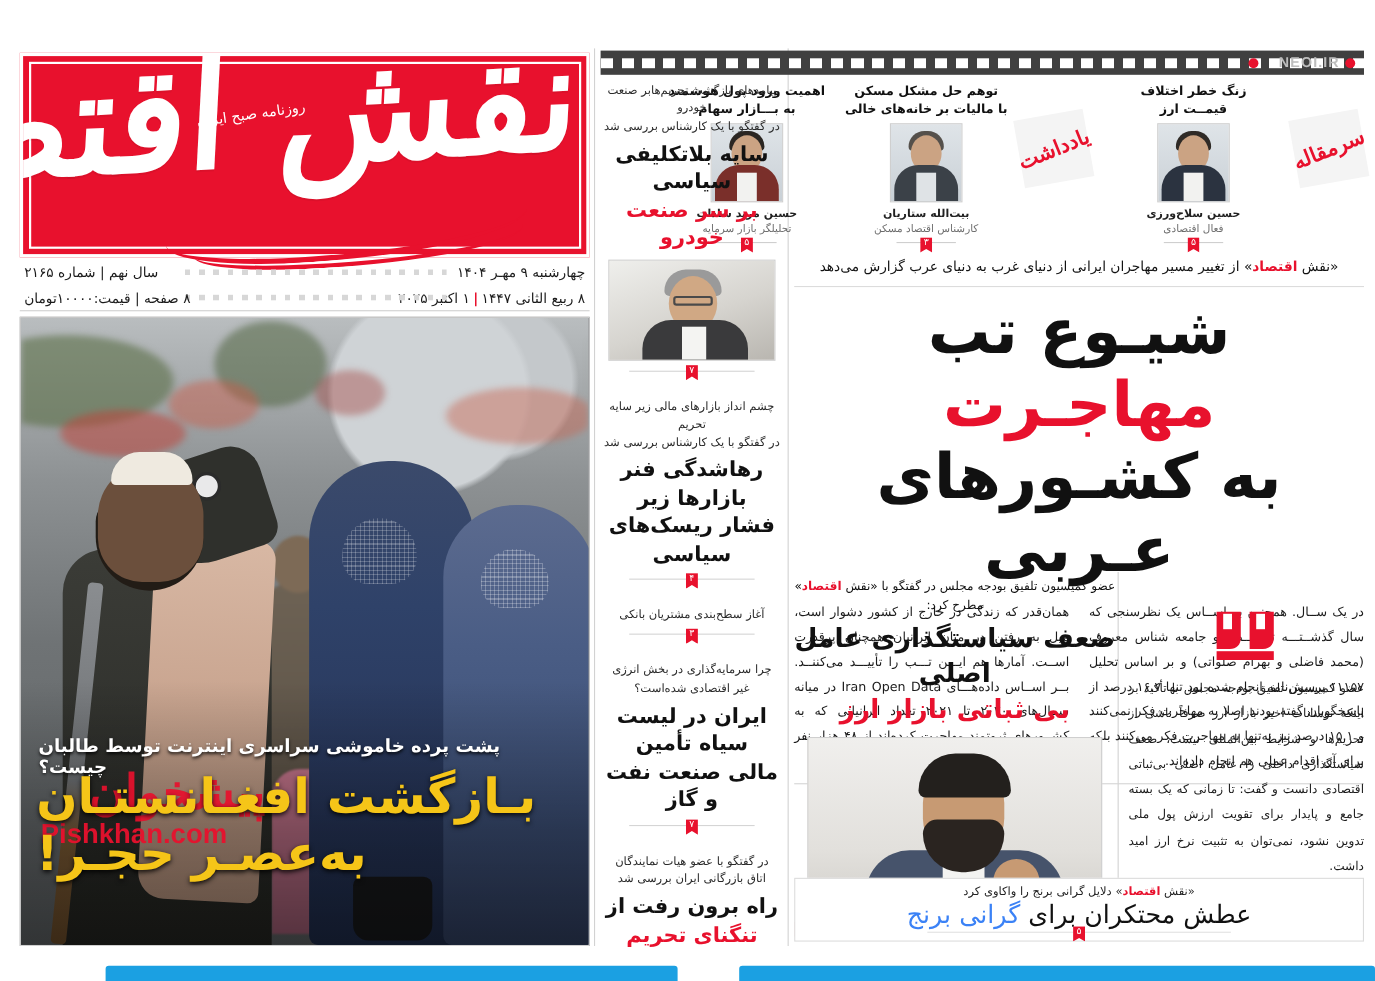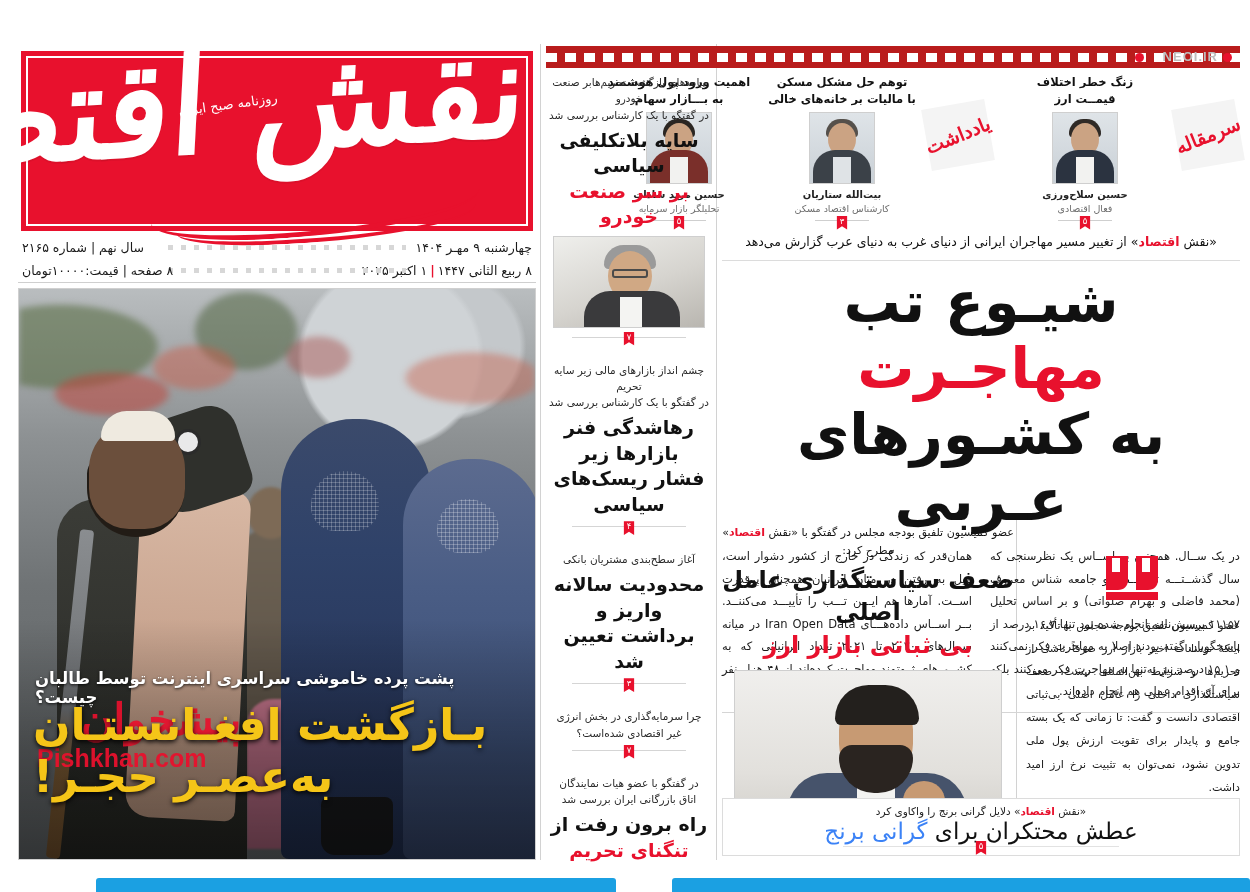--- a/index.html
+++ b/index.html
@@ -210,21 +210,21 @@
 
   
   .vrule { position: absolute; top: 44px; width: 1px; background: #d2d2d2; }
   .vr1 { left: 540px; height: 816px; }
   .vr2 { left: 716px; height: 816px; }
   .vr3 { left: 1016px; top: 520px; height: 300px; }
 
   
   .neoi-strip {
     position: absolute; left: 546px; top: 46px; right: 10px; height: 22px;
-    background: #b91c1c;
+    background: #404040;
   }
   .neoi-strip .dots {
     position: absolute; left: 0; right: 0; top: 7px; height: 9px;
     background-image: repeating-linear-gradient(90deg,
       #ffffff 0 11px, transparent 11px 19px);
   }
   .neoi-strip .lbl {
     position: absolute; right: 8px; top: 3px; color: #bdbdbd;
     font-size: 13px; font-weight: 700; letter-spacing: 1px;
     direction: ltr; font-family: "Liberation Sans", sans-serif;
@@ -540,31 +540,31 @@
       <div class="brief-title">
         <span>رهاشدگی فنر بازارها زیر</span><br><span>فشار ریسک‌های سیاسی</span>
       </div>
       <div class="brief-rule">
         <span class="pgmark">۴</span>
       </div>
     </div>
 
     <div class="brief">
       <div class="brief-kicker">آغاز سطح‌بندی مشتریان بانکی</div>
-      <div class="brief-title">
-        <span>محدودیت سالانه واریز و</span><br><span>برداشت تعیین شد</span>
-      </div>
       <div class="brief-rule">
         <span class="pgmark">۳</span>
       </div>
     </div>
 
     <div class="brief">
       <div class="brief-kicker">
         <span>چرا سرمایه‌گذاری در بخش انرژی</span><br><span>غیر اقتصادی شده‌است؟</span>
+      </div>
+      <div class="brief-title">
+        <span>ایران در لیست سیاه تأمین</span><br><span>مالی صنعت نفت و گاز</span>
       </div>
       <div class="brief-rule">
         <span class="pgmark">۷</span>
       </div>
     </div>
 
     <div class="brief">
       <div class="brief-kicker">
         <span>در گفتگو با عضو هیات نمایندگان</span><br><span>اتاق بازرگانی ایران بررسی شد</span>
       </div>

